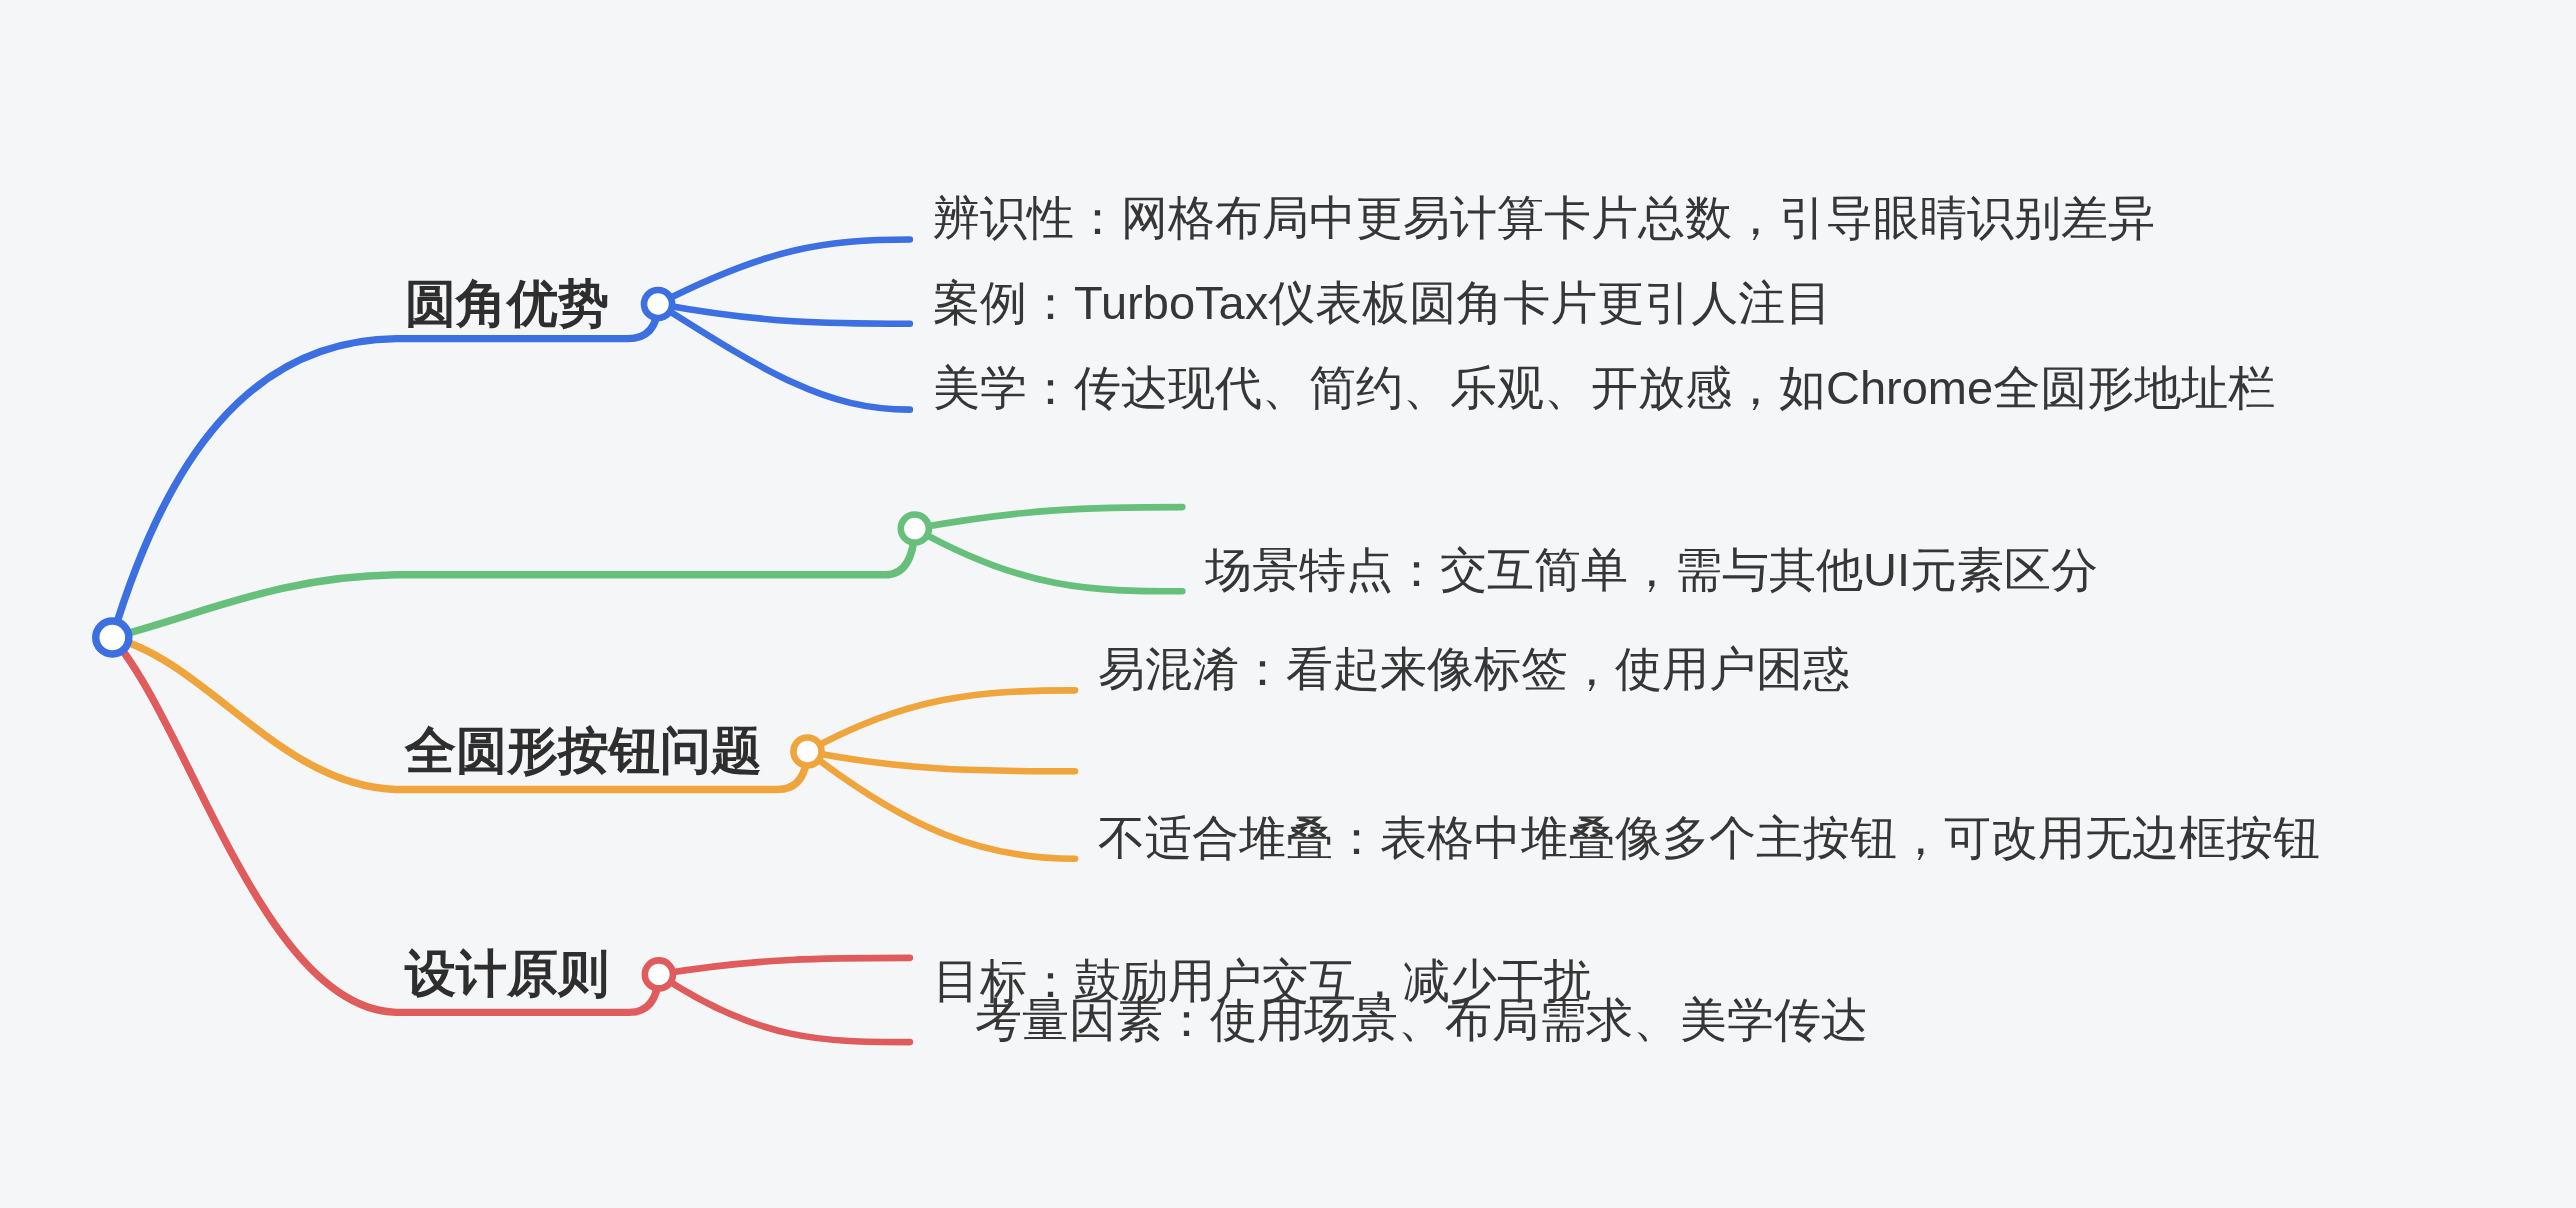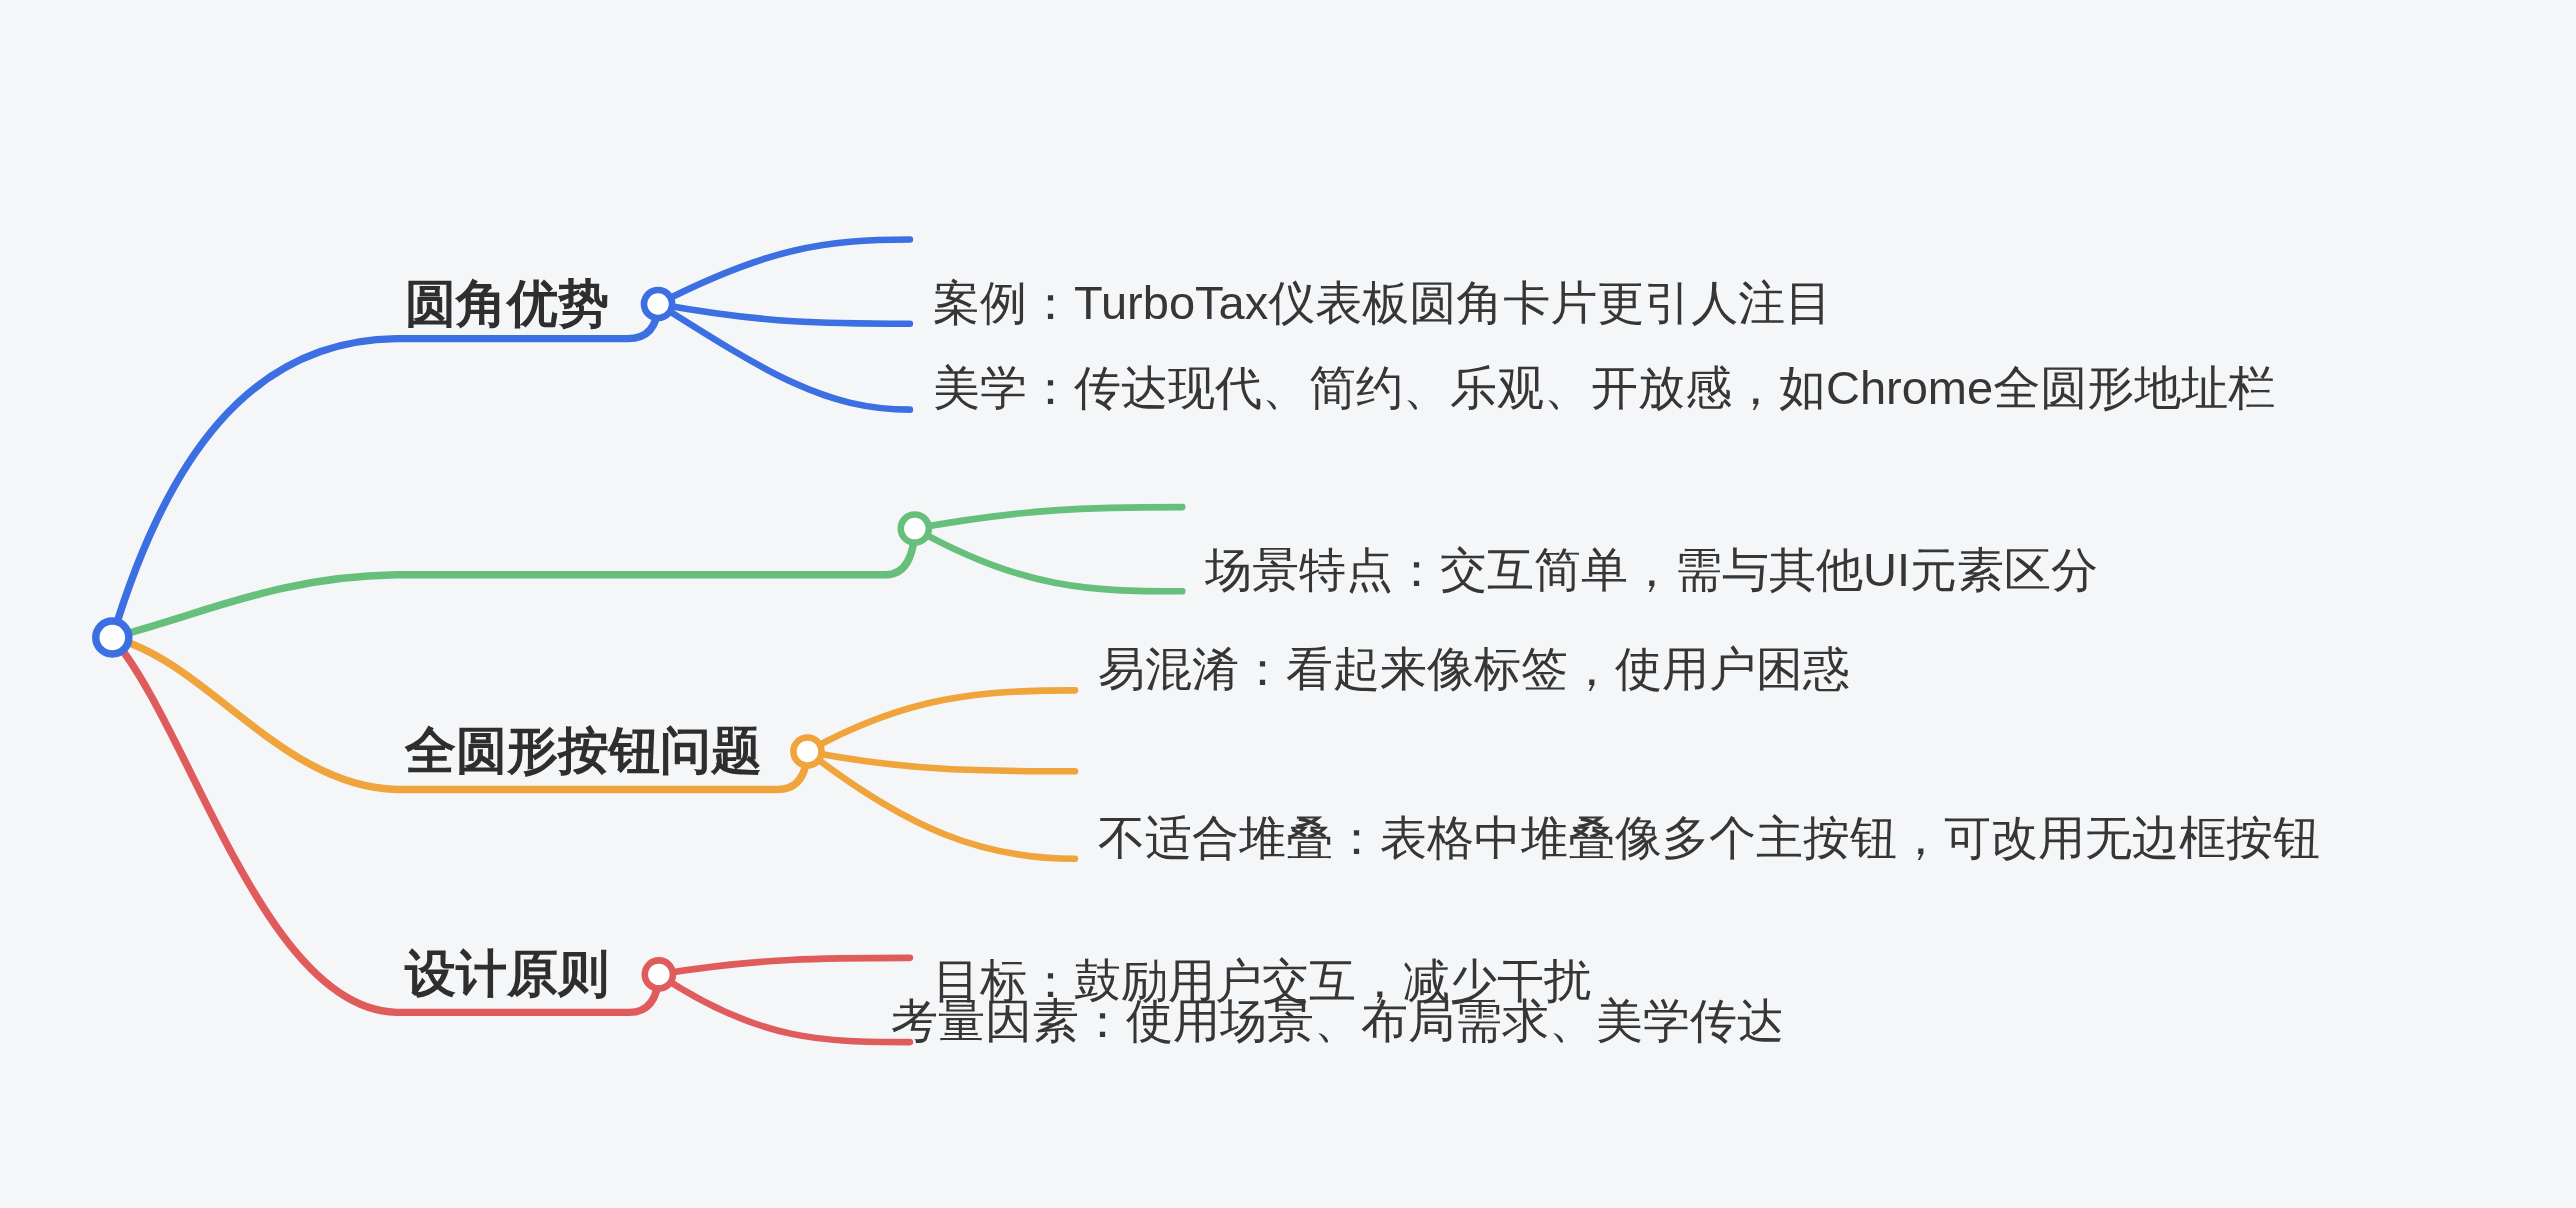--- a/index.html
+++ b/index.html
@@ -68,25 +68,26 @@
     <circle cx="797" cy="368" r="17" fill="#ffffff" stroke-width="8" stroke="#3B6FE2"></circle>
     <circle cx="1108" cy="640" r="17" fill="#ffffff" stroke-width="8" stroke="#67BF7C"></circle>
     <circle cx="978" cy="910" r="17" fill="#ffffff" stroke-width="8" stroke="#F0A43C"></circle>
     <circle cx="798" cy="1180" r="17" fill="#ffffff" stroke-width="8" stroke="#E05B5B"></circle>
   </svg>
 
   <div class="node branch-label" style="left:405px; top:267px;">圆角优势</div>
   <div class="node branch-label" style="left:405px; top:714px;">全圆形按钮问题</div>
   <div class="node branch-label" style="left:405px; top:937px;">设计原则</div>
 
+  <div class="node child-label" style="left:933px; top:183px;">辨识性：网格布局中更易计算卡片总数，引导眼睛识别差异</div>
   <div class="node child-label" style="left:933px; top:268px;">案例：TurboTax仪表板圆角卡片更引人注目</div>
   <div class="node child-label" style="left:933px; top:353px;">美学：传达现代、简约、乐观、开放感，如Chrome全圆形地址栏</div>
 
   <div class="node child-label" style="left:1205px; top:535px;">场景特点：交互简单，需与其他UI元素区分</div>
 
   <div class="node child-label" style="left:1098px; top:634px;">易混淆：看起来像标签，使用户困惑</div>
   <div class="node child-label" style="left:1098px; top:803px;">不适合堆叠：表格中堆叠像多个主按钮，可改用无边框按钮</div>
 
   <div class="node child-label" style="left:933px; top:902px;margin-top:44px;">目标：鼓励用户交互，减少干扰</div>
-  <div class="node child-label" style="left:891px; top:986px;">考量因素：使用场景、布局需求、美学传达</div>
+  <div class="node child-label" style="left:975px; top:986px;font-family:Liberation Serif, serif;">考量因素：使用场景、布局需求、美学传达</div>
 
 </div>
 
 
 </body></html>

